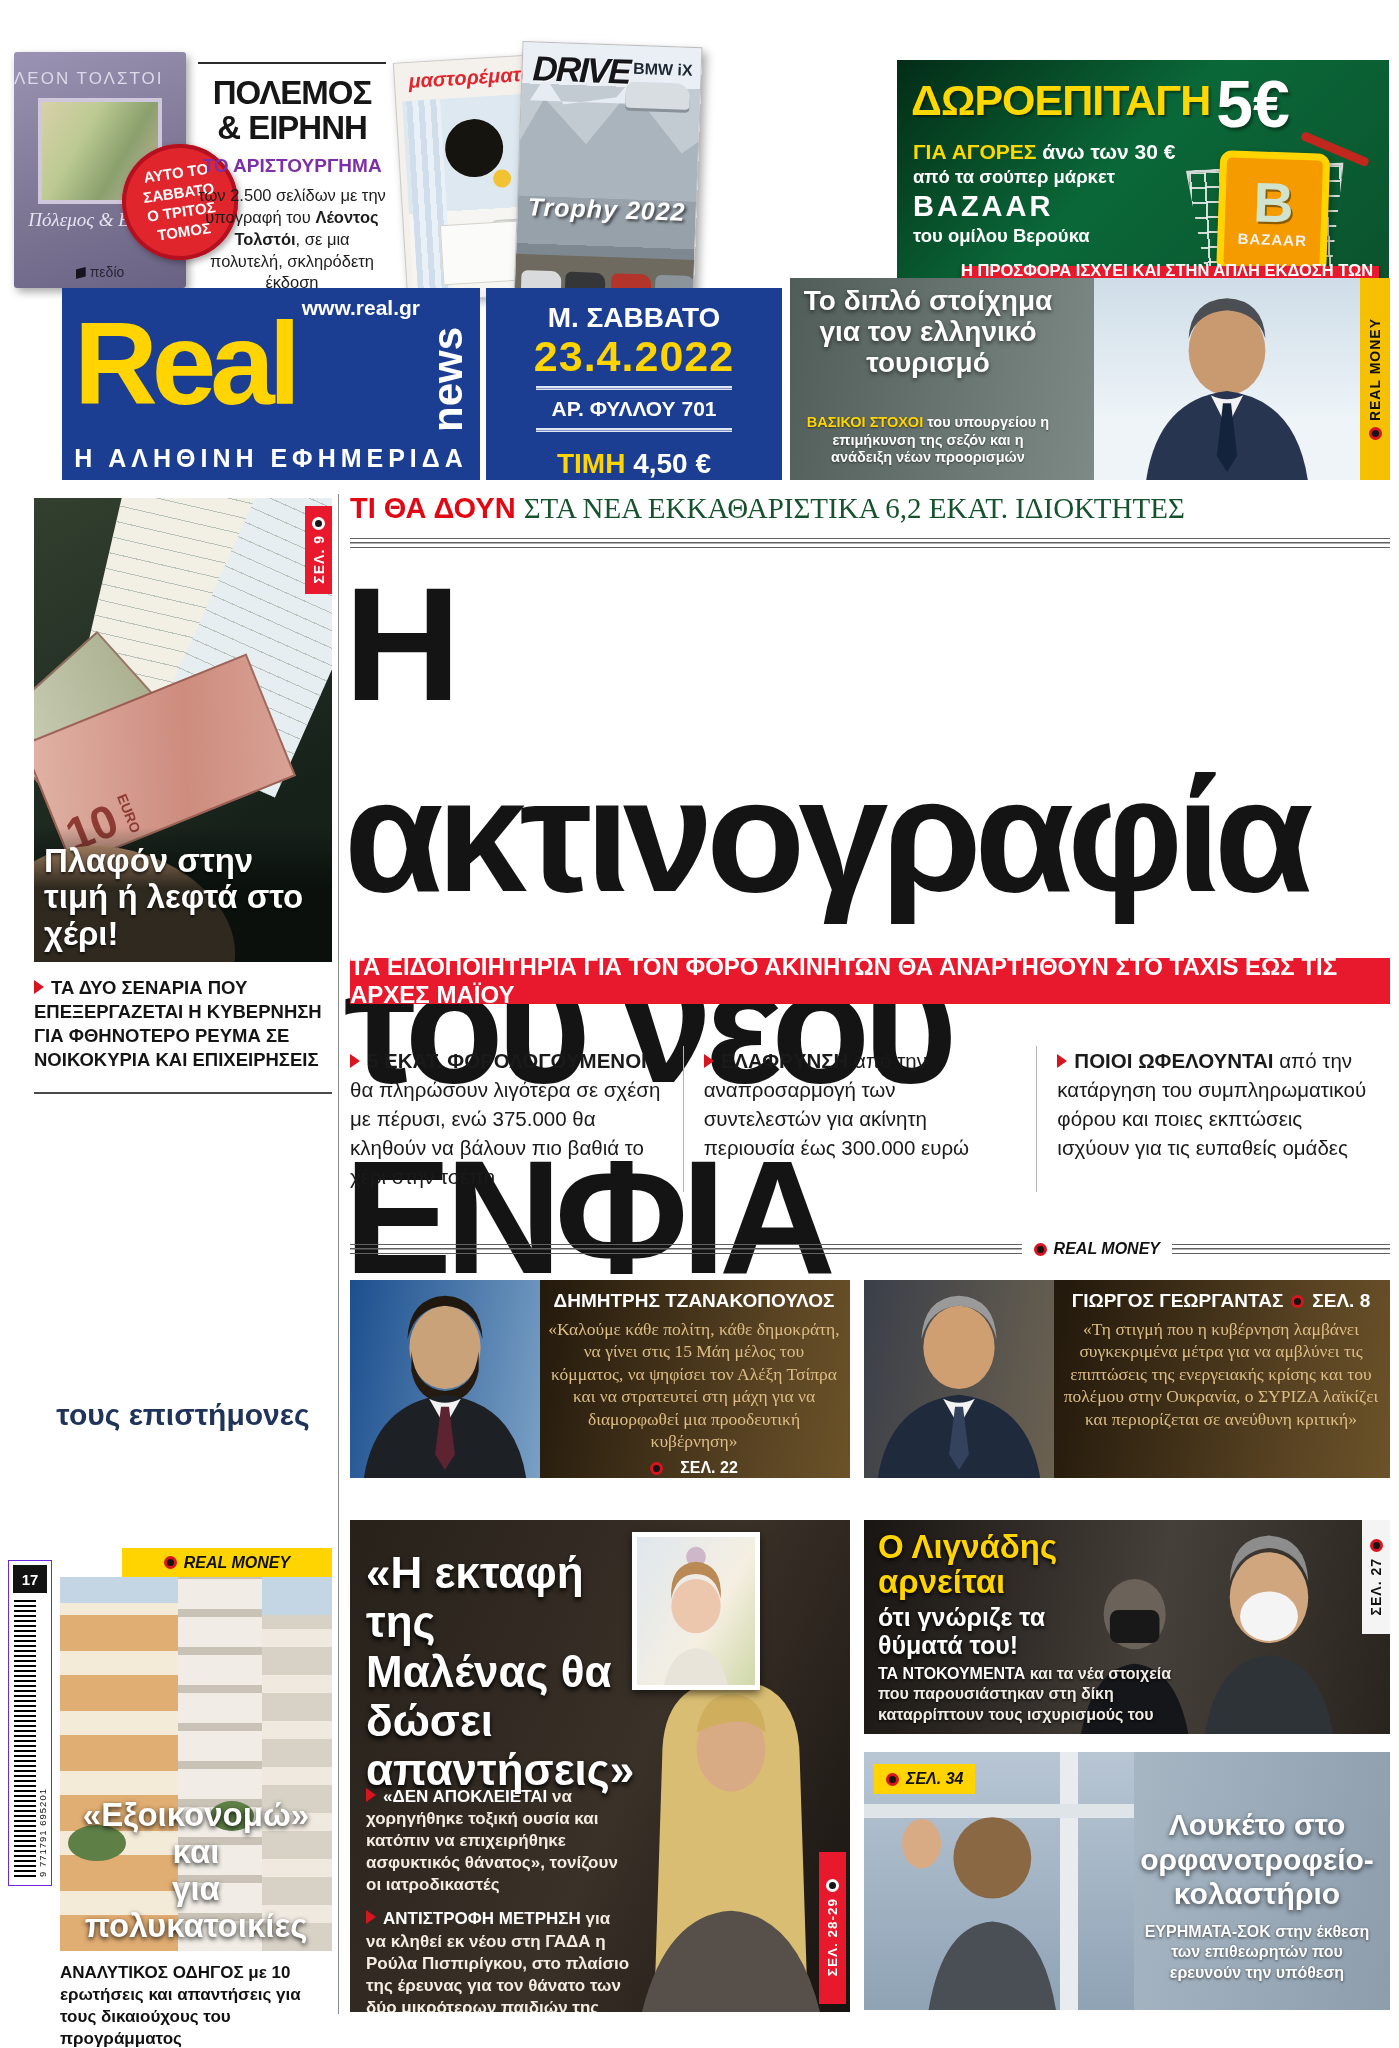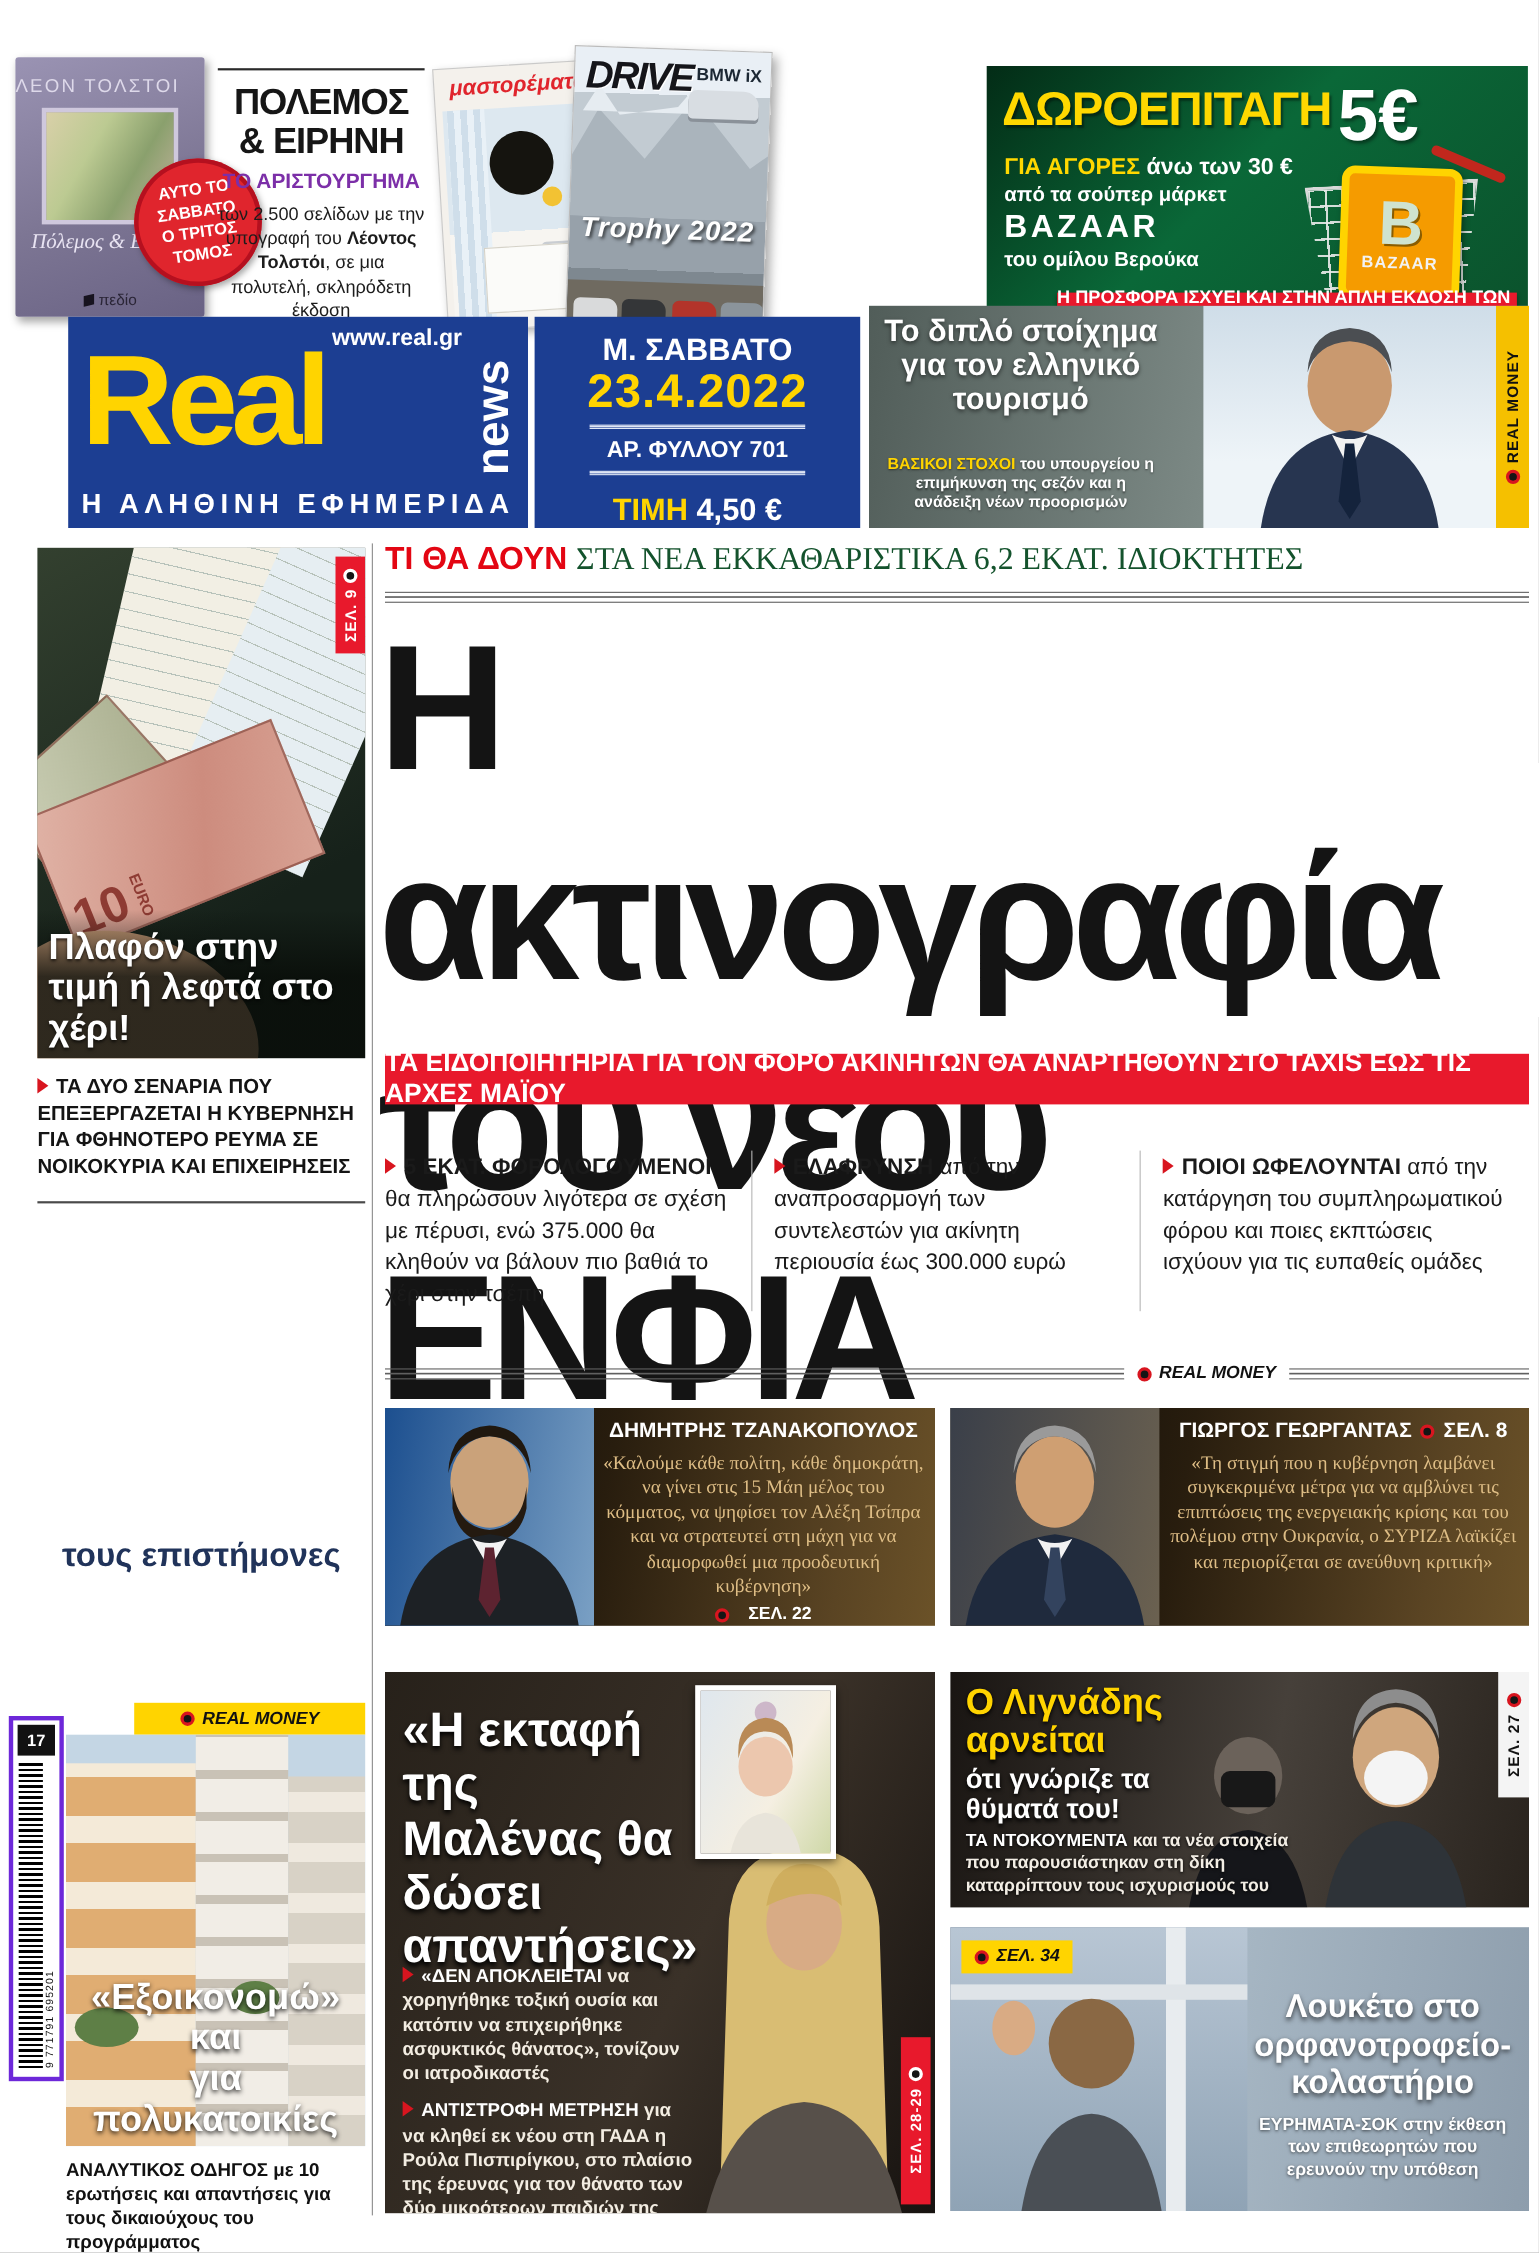--- a/index.html
+++ b/index.html
@@ -197,21 +197,21 @@
   .exo-photo{left:60px;top:1577px;width:272px;height:374px;background:#c4d6e4}
   .bld{position:absolute}
   .b1{left:0;top:26px;width:118px;height:348px;background:repeating-linear-gradient(0deg,#e0ad72 0 36px,#f4ead8 36px 60px)}
   .b2{left:118px;top:0;width:84px;height:374px;background:repeating-linear-gradient(0deg,#f1ede6 0 30px,#c9c2b6 30px 38px)}
   .b3{left:202px;top:38px;width:70px;height:336px;background:repeating-linear-gradient(0deg,#d8d2c6 0 28px,#efe9df 28px 46px)}
   .grn{position:absolute;border-radius:50%;background:#5e7f46}
   .e-head{position:absolute;left:0;right:0;bottom:6px;text-align:center;color:#fff;font-weight:900;
       font-size:33px;line-height:1.12;text-shadow:0 2px 5px rgba(0,0,0,.85)}
   .exo-lead{left:60px;top:1962px;width:272px;font-size:17px;line-height:1.3;font-weight:600}
   .exo-lead b{font-weight:900}
-  .barcode{left:8px;top:1560px;width:42px;height:324px;border:4px solid #6d28d9;background:#fff}
+  .barcode{left:8px;top:1560px;width:42px;height:324px;border:1px solid #6d28d9;background:#fff}
   .bc17{position:absolute;top:4px;left:4px;right:4px;height:28px;background:#121212;color:#fff;font-weight:800;
       font-size:15px;display:flex;align-items:center;justify-content:center}
   .bcbars{position:absolute;top:38px;bottom:8px;left:5px;right:15px;
       background:repeating-linear-gradient(0deg,#000 0 2px,#fff 2px 5px)}
   .bcnum{position:absolute;top:38px;bottom:8px;right:1px;width:13px;font-size:9.5px;letter-spacing:1px;
       writing-mode:vertical-rl;transform:rotate(180deg);color:#111}
 
   
   .qbox{top:1280px;height:198px;position:absolute;overflow:hidden;
       background:linear-gradient(100deg,#070605,#281d0e 40%,#5a4423 82%,#6b5228)}

